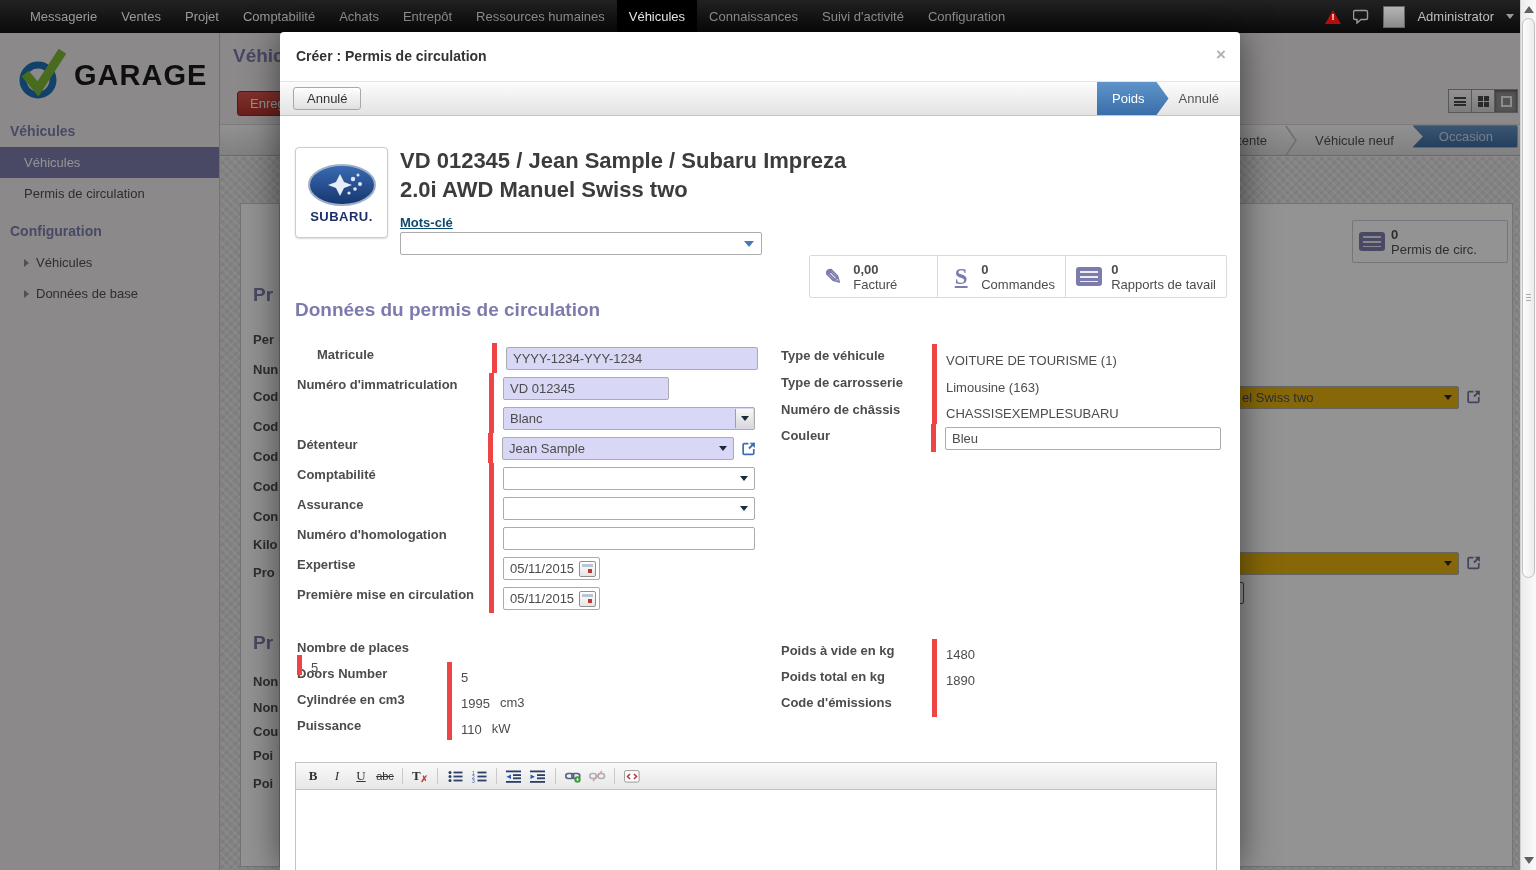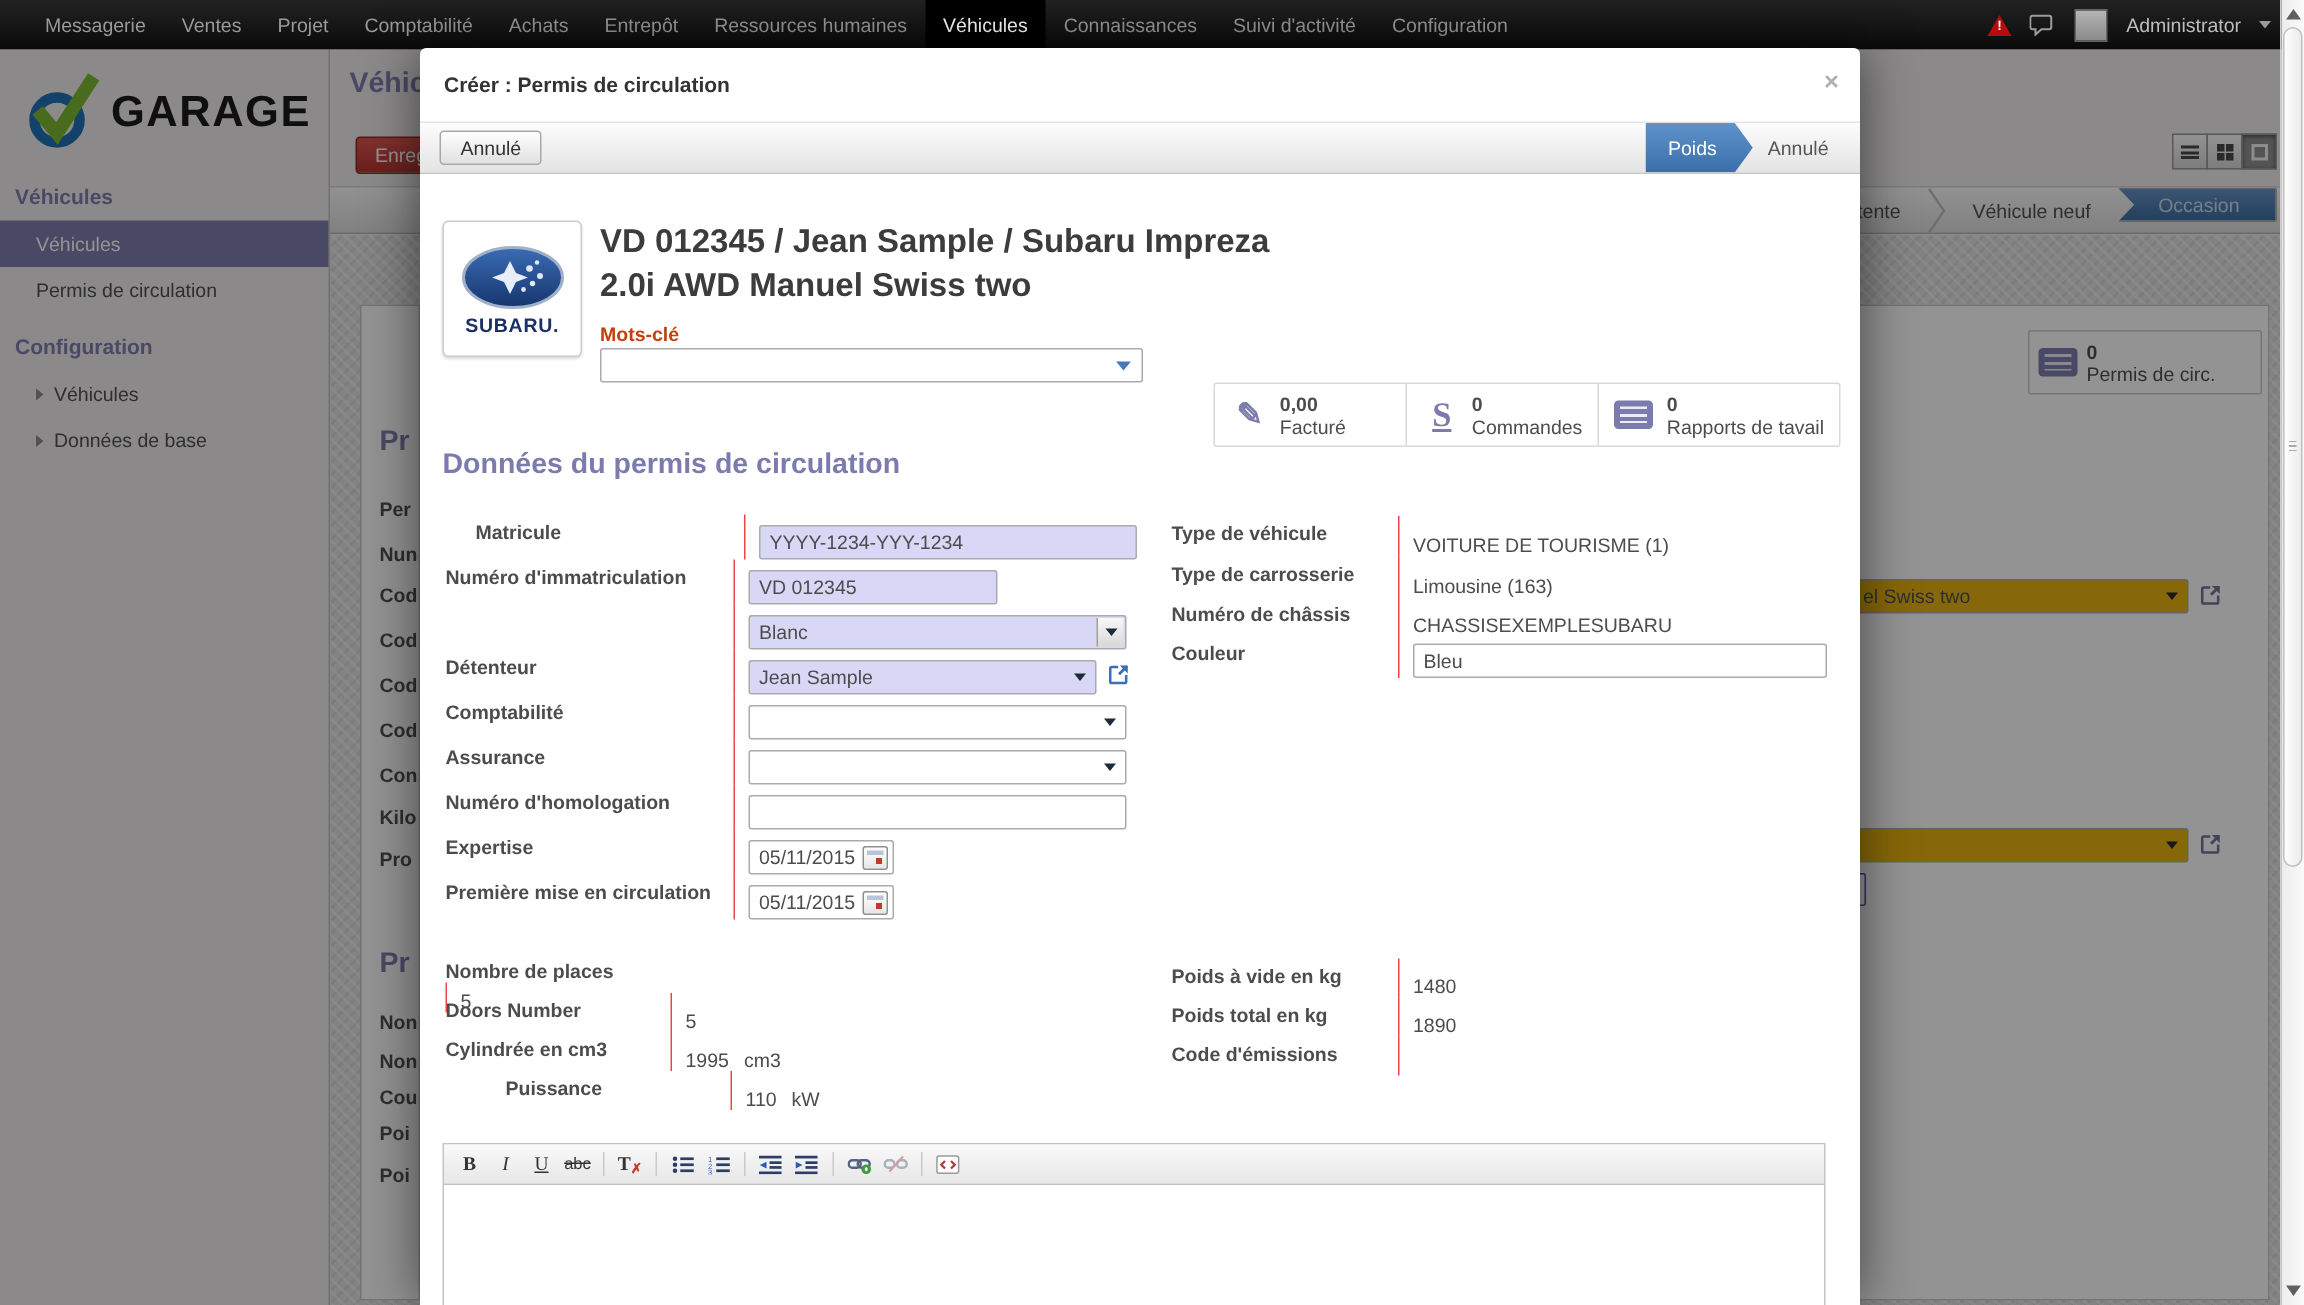--- a/index.html
+++ b/index.html
@@ -74,39 +74,39 @@
   .modal-toolbar { height:34px; background:linear-gradient(#fcfcfc,#e3e3e3); border-bottom:1px solid #c6c6c6; position:relative; display:flex; align-items:center; padding:0 13px; }
   .btn-gray { padding:3px 13px; font-size:13px; color:#333; background:linear-gradient(#fefefe,#e0e0e0); border:1px solid #a8a8a8; border-radius:3px; cursor:pointer; }
   .statusbar { position:absolute; right:13px; top:0; height:33px; display:flex; align-items:stretch; }
   .st-active { display:flex; align-items:center; background:linear-gradient(#5e94ca,#3a6ea9); color:#fff; font-size:13px; padding:0 24px 0 15px; clip-path:polygon(0 0,calc(100% - 12px) 0,100% 50%,calc(100% - 12px) 100%,0 100%); }
   .st-next { display:flex; align-items:center; color:#555; font-size:13px; padding:0 8px 0 10px; }
   .modal-body { position:relative; height:754px; }
 
   .avatar-box { position:absolute; left:15px; top:31px; width:93px; height:91px; border:1px solid #ccc; border-radius:4px; background:#fff; box-shadow:0 1px 2px rgba(0,0,0,.15); display:flex; flex-direction:column; align-items:center; justify-content:center; }
   .subaru-txt { font-size:13px; font-weight:bold; color:#1c2f66; letter-spacing:.5px; margin-top:1px; }
   .rec-title { position:absolute; left:120px; top:30px; width:465px; font-size:22px; line-height:29px; font-weight:bold; color:#3c3c3c; }
-  .kw-label { position:absolute; left:120px; top:99px; font-size:13px; font-weight:bold; color:#c2410c; }
+  .kw-label { position:absolute; left:120px; top:99px; font-size:13px; font-weight:bold; color:#0c4a6e;text-decoration:underline; }
   .kw-select { position:absolute; left:120px; top:116px; width:362px; height:23px; border:1px solid #ababab; border-radius:2px; background:#fff; }
   .kw-select .caret { position:absolute; right:7px; top:8px; width:0; height:0; border-left:5px solid transparent; border-right:5px solid transparent; border-top:6px solid #4a7ab5; }
 
   .stats { position:absolute; right:13px; top:139px; height:43px; display:flex; border:1px solid #dadada; border-radius:2px; }
   .stat-btn { display:flex; align-items:center; gap:7px; padding:3px 10px; border-right:1px solid #dadada; cursor:pointer; min-width:128px; }
   .stat-btn:last-child { border-right:none; }
   .stat-ic { color:#7c7bad; font-size:21px; width:26px; text-align:center; }
   .ic-pencil::before { content:"✎"; font-weight:bold; }
   .ic-sale::before { content:"S"; font-family:"Liberation Serif",serif; font-weight:bold; font-size:23px; text-decoration:underline; }
   .stat-val { font-size:13px; font-weight:bold; color:#4c4c4c; }
   .stat-lbl { font-size:13px; color:#4c4c4c; white-space:nowrap; }
 
   .section-title { position:absolute; left:15px; top:183px; font-size:19px; font-weight:bold; color:#7c7bad; }
 
   .fgrid { position:absolute; }
   .frow { display:flex; align-items:flex-start; }
   .flabel { font-size:13px; font-weight:bold; color:#4c4c4c; padding-top:4px; }
-  .fcell { border-left:1px solid #ef4444; padding:1px 0 0 9px; height:100%; position:relative; flex:1; display:flex; align-items:flex-end; gap:6px; }
+  .fcell { border-left:5px solid #ef4444; padding:1px 0 0 9px; height:100%; position:relative; flex:1; display:flex; align-items:center; gap:6px; }
   .fval { font-size:13px; color:#4c4c4c; padding-top:4px; }
   .unit { font-size:13px; color:#4c4c4c; padding-top:2px; margin-left:4px; }
 
   .inp { height:23px; border:1px solid #ababab; border-radius:2px; font-size:13px; color:#4c4c4c; padding:0 6px; font-family:"Liberation Sans",sans-serif; background:#fff; }
   .inp.req { background:#d8d8f6; }
   .sel { position:relative; height:23px; border:1px solid #ababab; border-radius:2px; font-size:13px; color:#4c4c4c; line-height:21px; padding:0 20px 0 6px; background:#fff; cursor:pointer; }
   .sel.req { background:#d8d8f6; }
   .sel .caret { position:absolute; right:6px; top:8px; width:0; height:0; border-left:4px solid transparent; border-right:4px solid transparent; border-top:5px solid #1c2b3a; }
   .sel.boxed .caret-box { position:absolute; right:1px; top:1px; bottom:1px; width:18px; background:linear-gradient(#f8f8f8,#d8d8d8); border-left:1px solid #9f9f9f; display:flex; align-items:center; justify-content:center; }
   .sel.boxed .caret-box .caret { position:static; }
@@ -460,21 +460,21 @@
           </div>
       </div>
       <div class="frow" style="height:26px;">
         <div class="flabel" style="width:150px;">Cylindrée en cm3</div>
         <div class="fcell">
             <span class="fval">1995</span>
             <span class="unit">cm3</span>
           </div>
       </div>
       <div class="frow" style="height:26px;">
-        <div class="flabel" style="width:150px;margin-left:40px;">Puissance</div>
+        <div class="flabel" style="width:150px;">Puissance</div>
         <div class="fcell">
             <span class="fval">110</span>
             <span class="unit">kW</span>
           </div>
       </div>
     </div>
 
     <div class="fgrid" style="left:501px; top:523px; width:440px;">
       <div class="frow" style="height:26px;">
         <div class="flabel" style="width:151px;">Poids à vide en kg</div>

